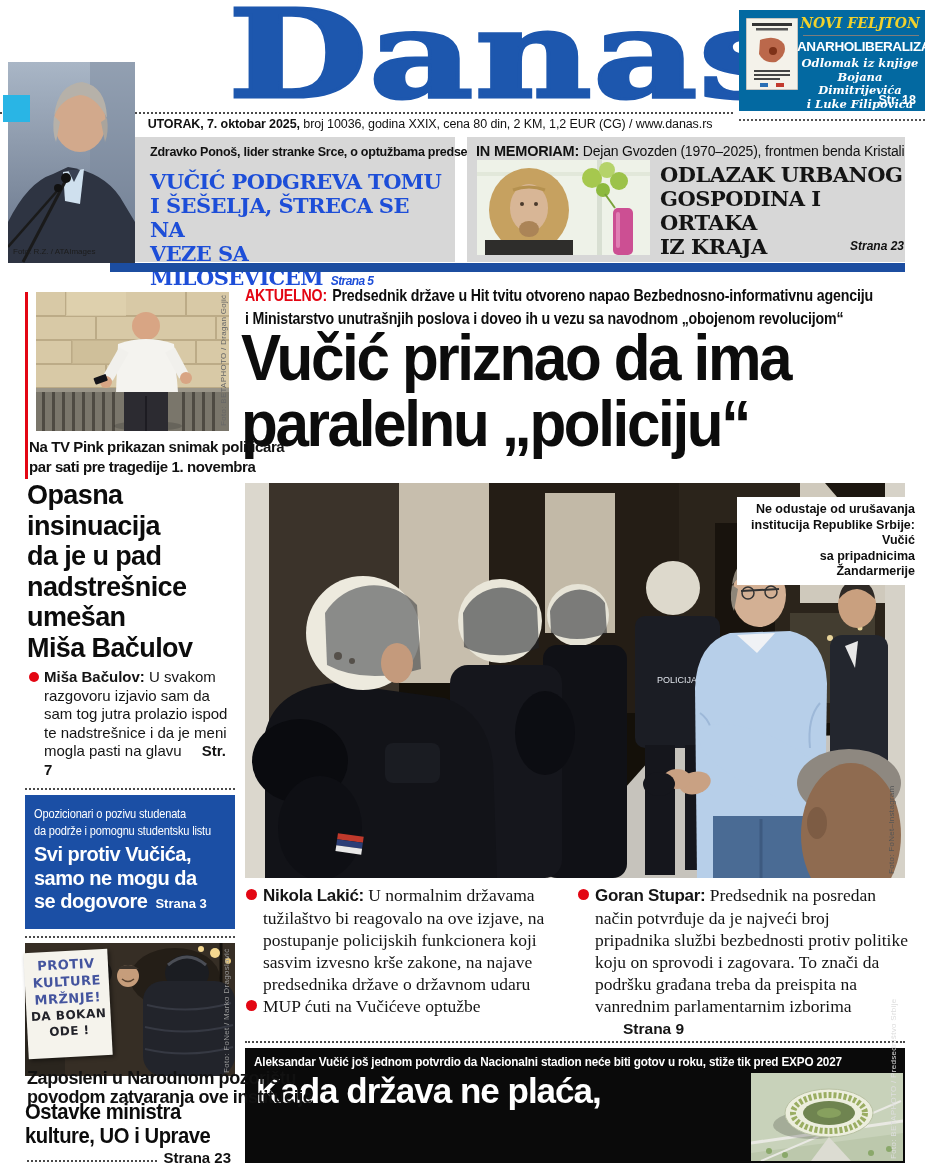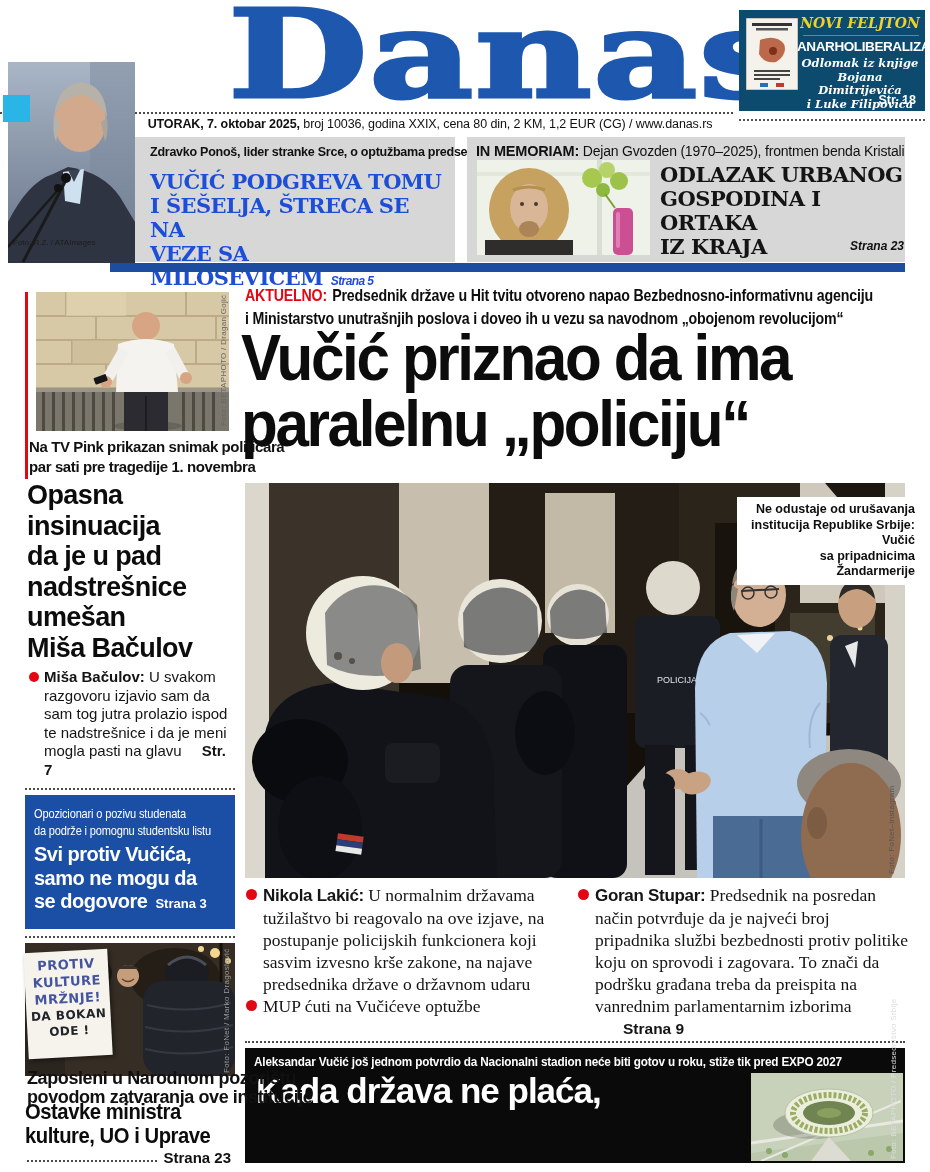--- a/index.html
+++ b/index.html
@@ -9,36 +9,36 @@
   .abs{position:absolute}
 
   
   .logo{left:228px;top:-7px;font-family:"DejaVu Serif",serif;font-weight:700;font-size:122px;
         line-height:1;color:#1d57ae;-webkit-text-stroke:3px #1d57ae;letter-spacing:1px;
         transform:scaleX(1.32);transform-origin:0 0;white-space:nowrap}
   .rule-top{left:0;top:112px;width:733px;border-top:2px dotted #4a4a4a}
   .dateline{left:35px;top:117px;width:790px;text-align:center;font-size:12.5px;color:#101010;letter-spacing:-.1px}
   .dateline .dl-b{font-weight:700}
 
-  .feljton{left:739px;top:10px;width:186px;height:101px;background:#0c4a6e;color:#fff}
+  .feljton{left:739px;top:10px;width:186px;height:101px;background:#0369a1;color:#fff}
   .feljton-cover{position:absolute;left:7px;top:8px;width:52px;height:72px}
   .feljton-kicker{position:absolute;left:60px;top:5px;width:122px;text-align:center;color:#f0d12c;
         font-family:"DejaVu Serif",serif;font-style:italic;font-weight:700;font-size:14px}
   .feljton-sep{position:absolute;left:64px;top:25px;width:116px;border-top:1px solid #7d7d7d}
   .feljton-title{position:absolute;left:58px;top:29px;width:126px;text-align:center;font-weight:700;
         font-size:13.5px;letter-spacing:-.4px}
   .feljton-desc{position:absolute;left:60px;top:47px;width:122px;text-align:center;
         font-family:"DejaVu Serif",serif;font-style:italic;font-weight:700;font-size:11.5px;line-height:13.5px}
   .feljton-page{position:absolute;right:9px;bottom:4px;font-weight:700;font-size:12.5px}
   .feljton-rule{left:739px;top:119px;width:186px;border-top:2px dotted #555}
 
   
   .ponos-photo{left:8px;top:62px;width:127px;height:201px;z-index:5}
   .cyan-sq{left:3px;top:95px;width:27px;height:27px;background:#29b5e5;z-index:6}
-  .ponos-credit{left:13px;top:238px;z-index:7;font-size:8px;color:#1c1c1c}
+  .ponos-credit{left:13px;top:247px;z-index:7;font-size:8px;color:#1c1c1c}
 
   .gray1{left:110px;top:137px;width:345px;height:125px;background:#d7d7d7;padding:7px 8px 0 40px}
   .gray1 .kick{font-weight:700;font-size:13.5px;letter-spacing:-.3px;text-align:center;white-space:nowrap;
         transform:scaleX(.93);transform-origin:0 0}
   .gray1 .hl{margin-top:11px;font-family:"DejaVu Serif",serif;font-weight:700;font-size:21px;
         line-height:24px;letter-spacing:-.6px;color:#1d4ed8}
   .pageref-it{font-family:"Liberation Sans",sans-serif;font-style:italic;font-weight:700;font-size:12px;margin-left:8px}
 
   .bluebar{left:110px;top:263px;width:795px;height:9px;background:#1c4da0}
 

